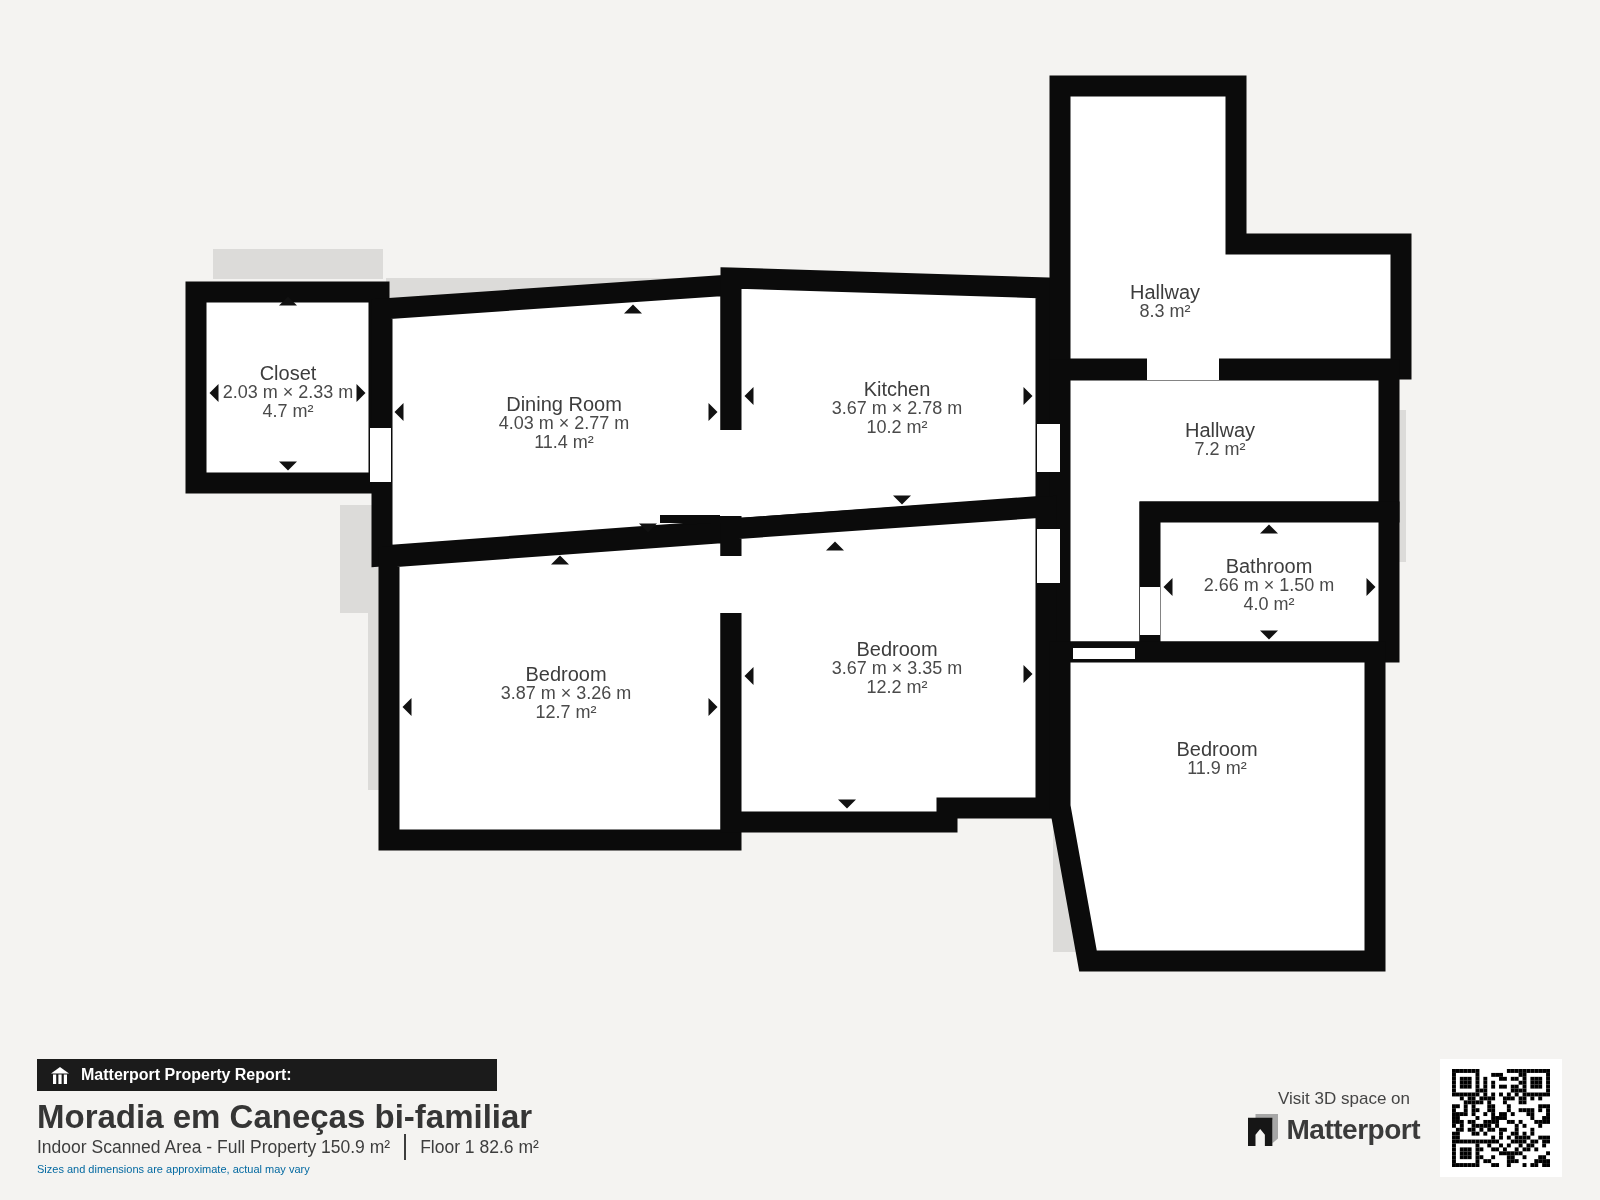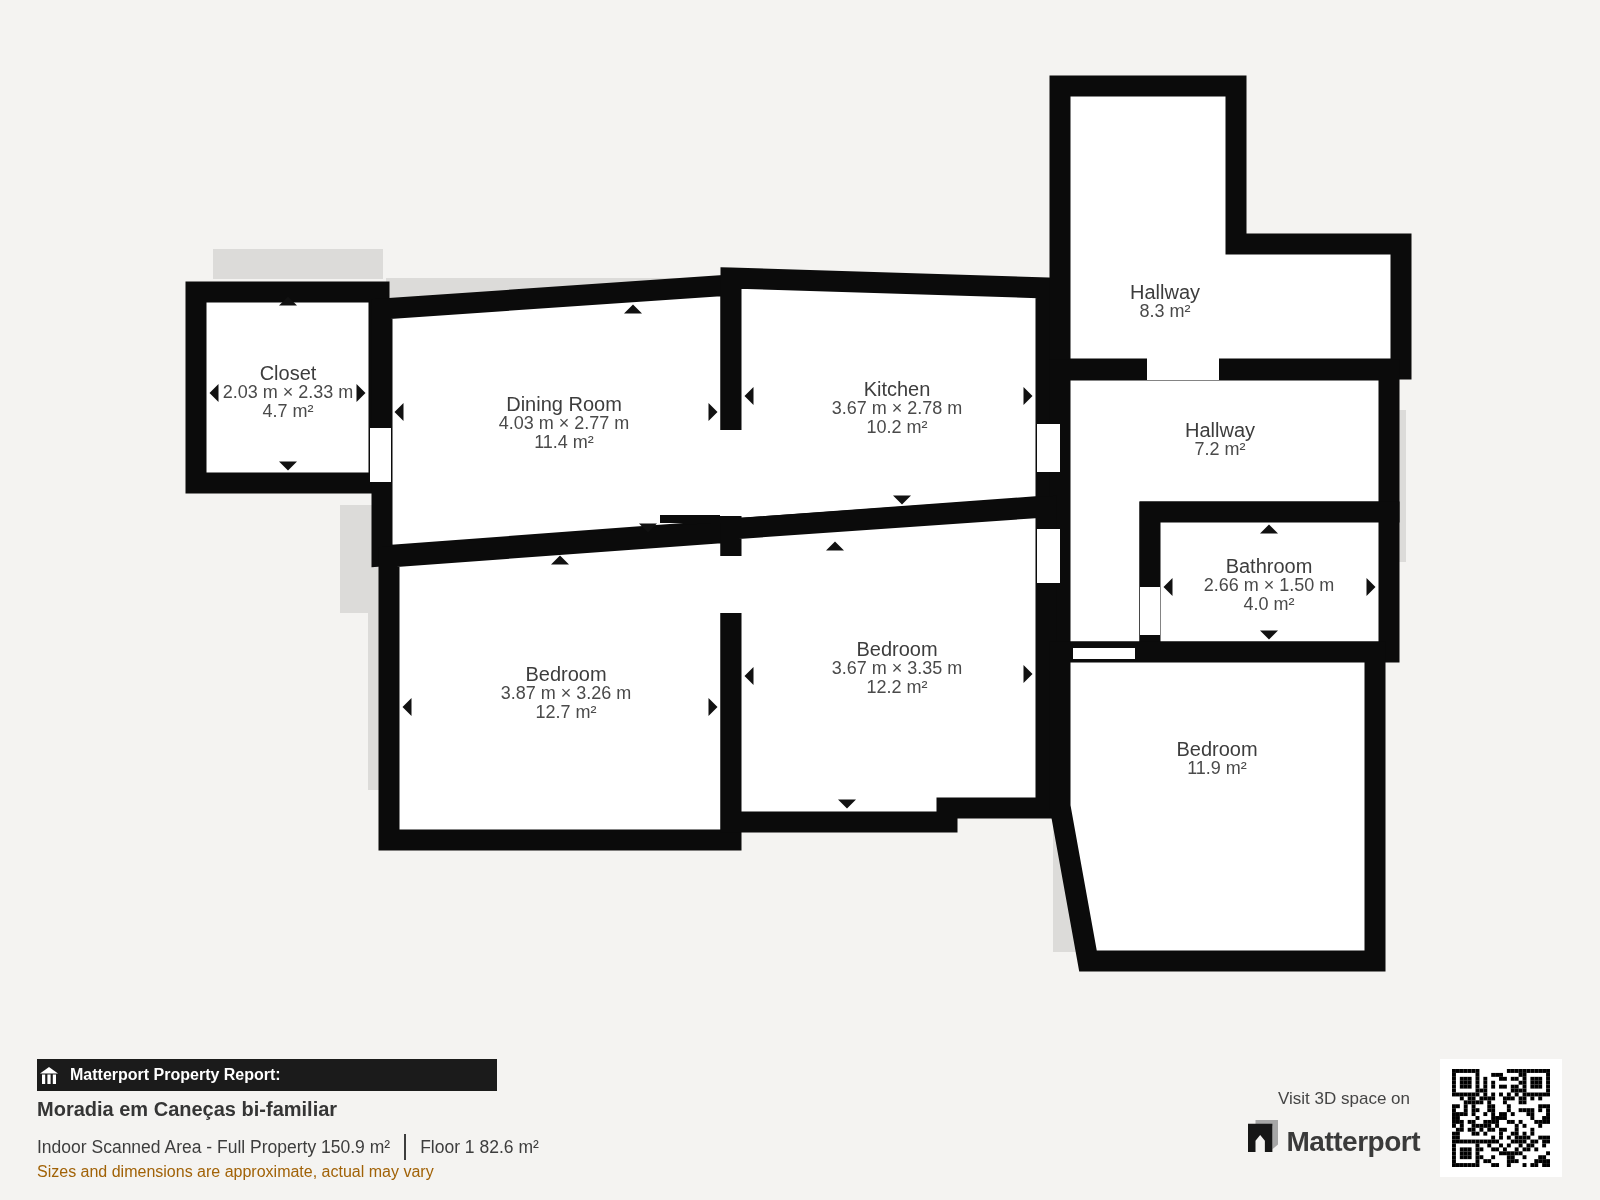--- a/index.html
+++ b/index.html
@@ -3,31 +3,31 @@
 <meta charset="utf-8">
 <style>
   html,body{margin:0;padding:0;width:1600px;height:1200px;overflow:hidden;
     background:#f4f3f1;font-family:"Liberation Sans",sans-serif;}
   #stage{position:relative;width:1600px;height:1200px;}
   #plan{position:absolute;left:0;top:0;}
   .room-label{position:absolute;transform:translateX(-50%);text-align:center;white-space:nowrap;}
   .rn{font-size:20px;font-weight:normal;color:#3d3d3d;line-height:20px;}
   .rd{font-size:18px;color:#4a4a4a;line-height:19px;}
   .report-bar{position:absolute;left:37px;top:1059px;width:460px;height:32px;background:#1b1b1b;
-    display:flex;align-items:center;gap:12px;padding-left:3px;box-sizing:border-box;}
+    display:flex;align-items:center;gap:12px;padding-left:14px;box-sizing:border-box;}
   .report-bar-label{color:#ffffff;font-size:16px;font-weight:bold;}
-  .doc-title{position:absolute;left:37px;top:1098px;font-size:20px;font-weight:bold;color:#353535;}
+  .doc-title{position:absolute;left:37px;top:1098px;font-size:33px;font-weight:bold;color:#353535;}
   .stats{position:absolute;left:37px;top:1134px;display:flex;align-items:center;font-size:17.5px;color:#3d3d3d;}
   .stats b{font-weight:normal;}
   .stat-divider{width:2px;height:26px;background:#3d3d3d;margin:0 14px;}
-  .disclaimer{position:absolute;left:37px;top:1163px;font-size:16px;color:#a16207;}
+  .disclaimer{position:absolute;left:37px;top:1163px;font-size:11px;color:#0369a1;}
   .cta{position:absolute;right:180px;top:1089px;width:320px;text-align:right;}
   .visit-label{font-size:17px;color:#454545;margin-bottom:5px;margin-right:10px;}
   .brand-row{display:flex;justify-content:flex-end;align-items:center;gap:9px;}
-  .brand-word{font-size:28px;font-weight:bold;color:#3a3a3a;letter-spacing:-0.5px;margin-top:12px;}
+  .brand-word{font-size:28px;font-weight:bold;color:#3a3a3a;letter-spacing:-0.5px;}
   .qr-box{position:absolute;left:1440px;top:1059px;width:122px;height:118px;background:#ffffff;
     display:flex;align-items:center;justify-content:center;}
 </style>
 </head>
 <body>
 
 <div id="stage">
 
   <svg id="plan" width="1600" height="1010" viewBox="0 0 1600 1010">
 

